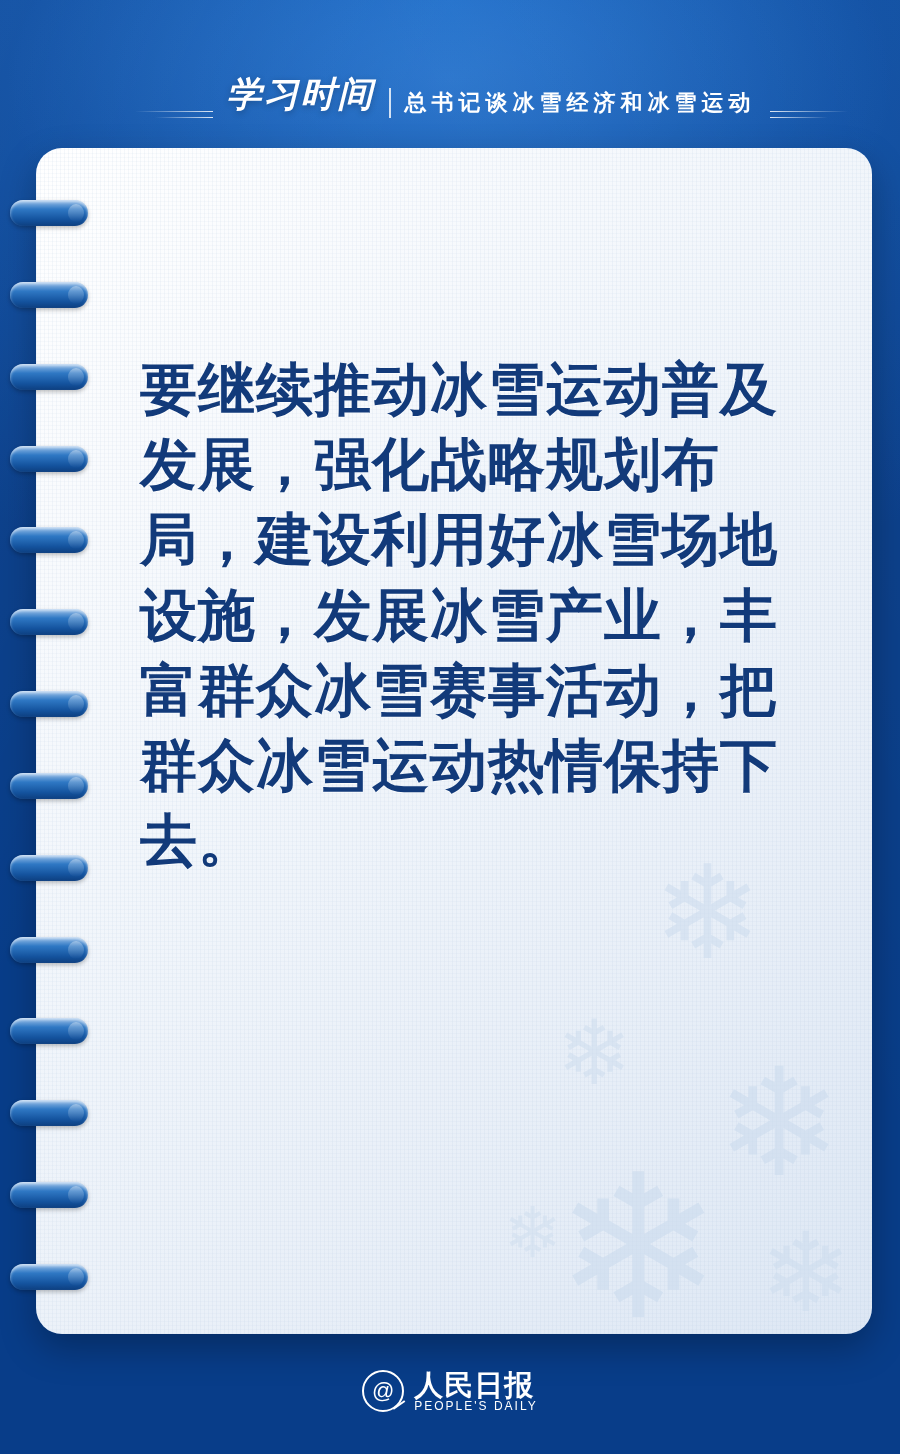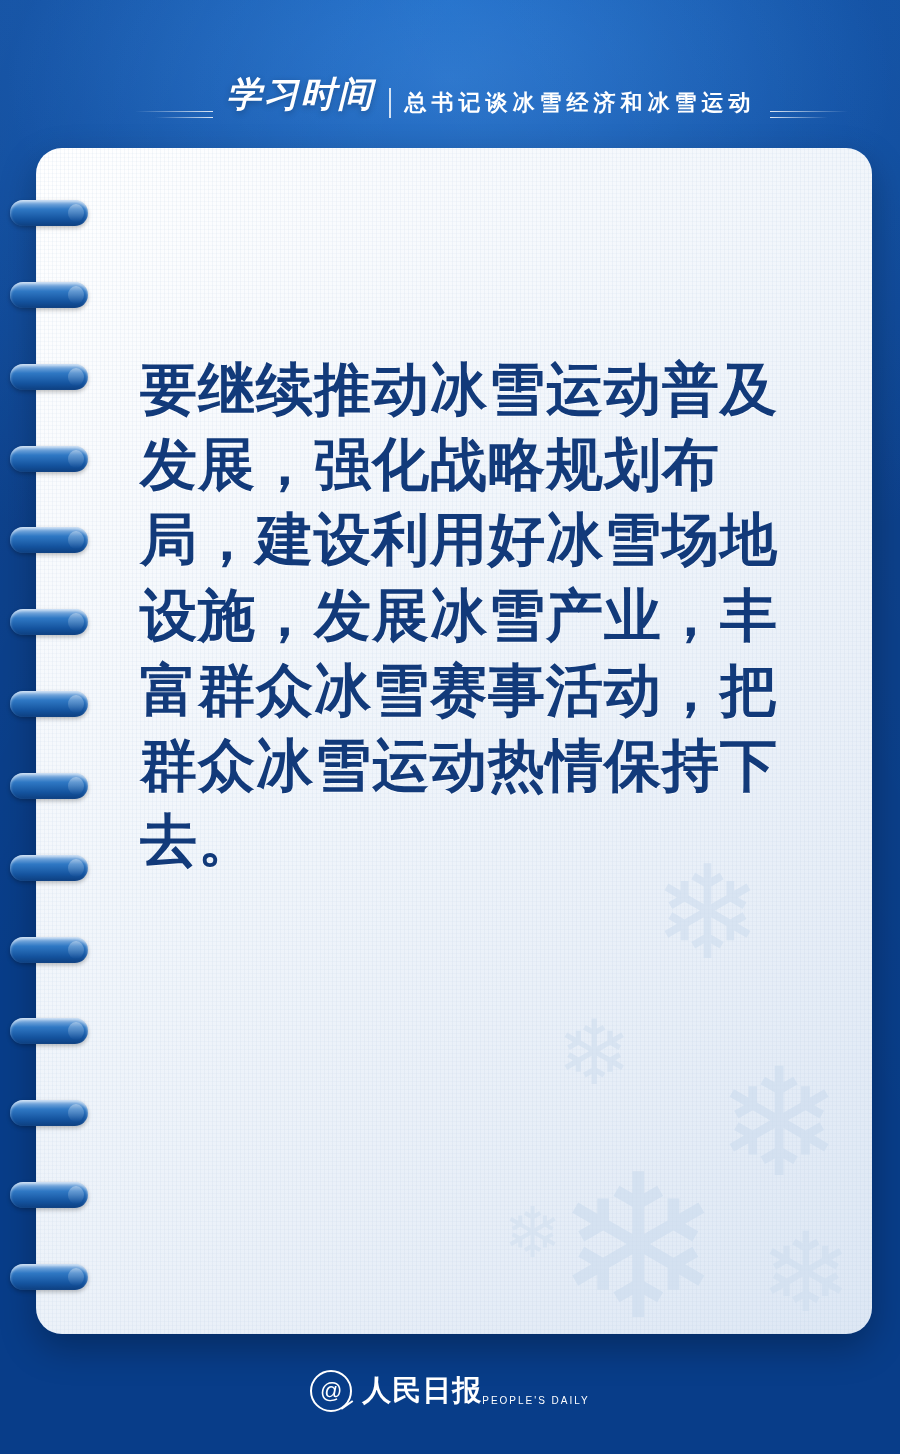--- a/index.html
+++ b/index.html
@@ -213,33 +213,33 @@
   .at-mark::after {
     content: "";
     position: absolute;
     right: -4px;
     bottom: 4px;
     width: 14px;
     height: 2px;
     background: #ffffff;
     transform: rotate(-35deg);
   }
-  .footer-text { display: flex; line-height: 1; }
+  .footer-text { display: flex; flex-direction: column; line-height: 1; }
   .footer-cn {
     color: #ffffff;
     font-family: "Liberation Serif", serif;
     font-weight: bold;
     font-size: 29px;
     letter-spacing: 1px;
   }
   .footer-en {
     color: #ffffff;
-    font-size: 10px;
+    font-size: 12px;
     letter-spacing: 2px;
-    margin-top: 20px;
+    margin-top: 0;
   }
 </style>
 </head>
 <body>
 
 <div class="poster">
   <div class="bg-glow"></div>
   <div class="bg-streaks"></div>
 
   <div class="header">

